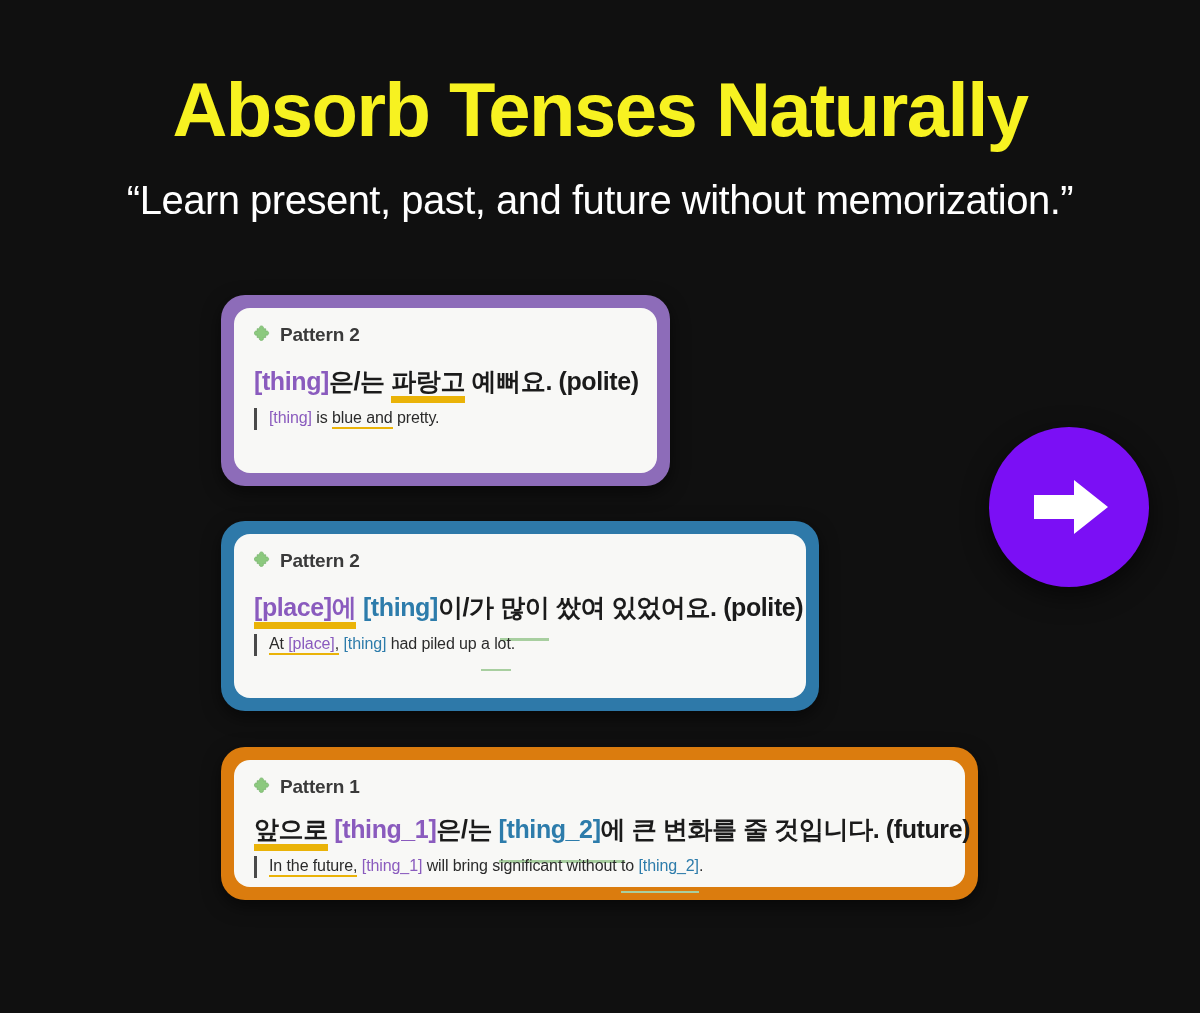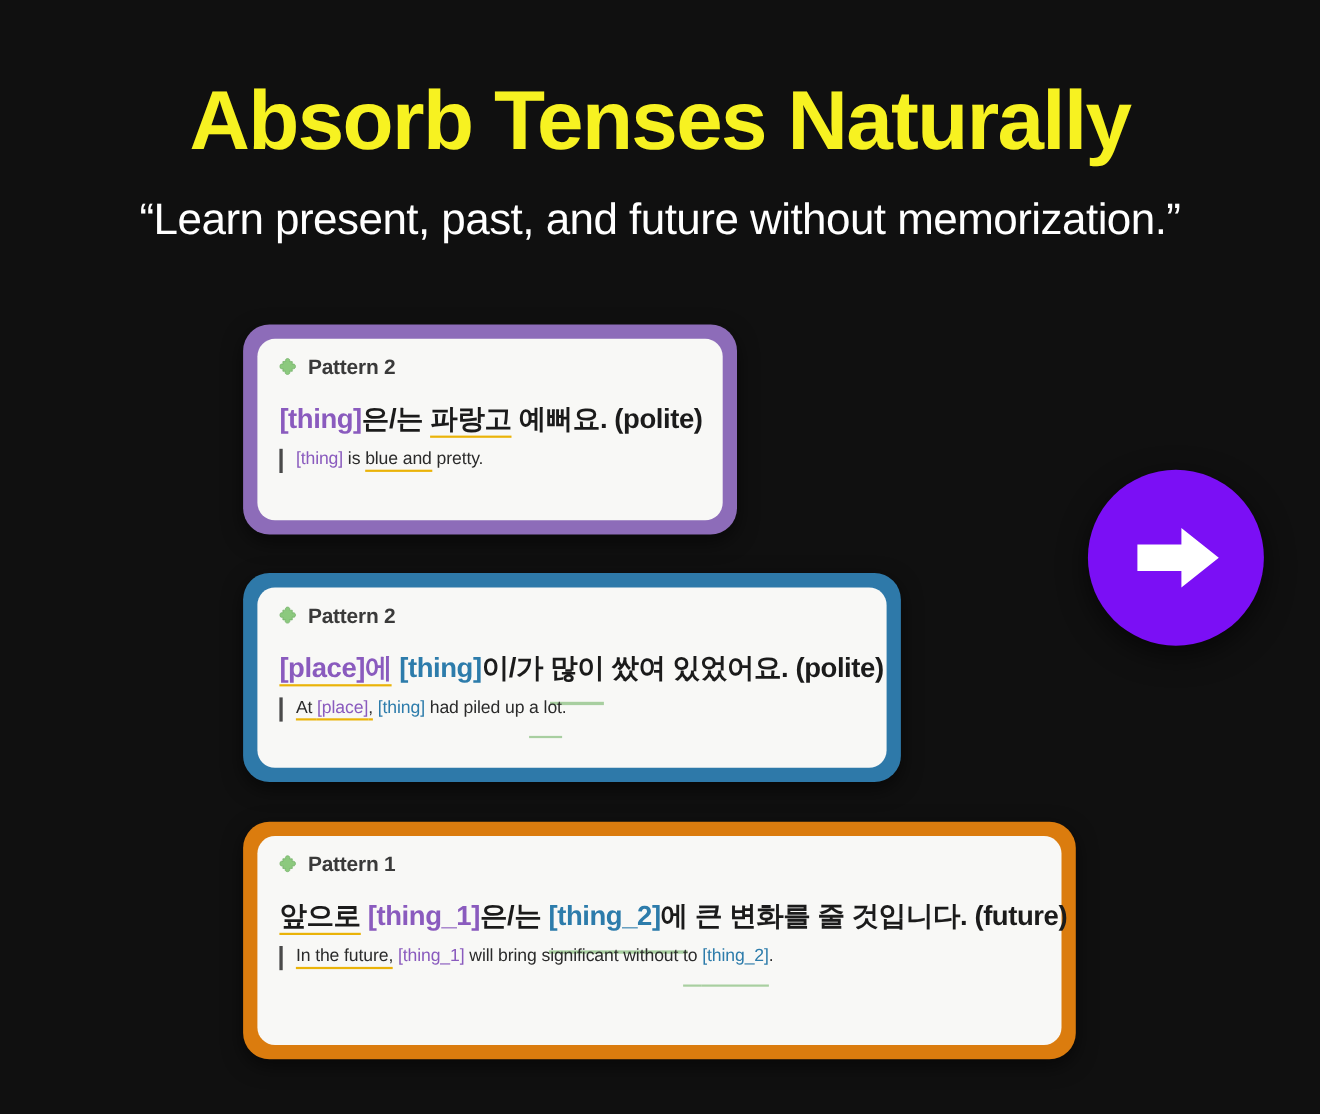--- a/index.html
+++ b/index.html
@@ -112,29 +112,29 @@
     font-weight: 400;
     color: #2B2B2B;
     letter-spacing: -0.1px;
     white-space: nowrap;
     line-height: 1.35;
   }
 
   
   .tok-purple { color: #8A5BBE; }
   .tok-blue   { color: #2D7CAB; }
-  .u-orange   { border-bottom: 2px solid #eab308; padding-bottom: 1px; }
+  .u-orange   { border-bottom: 7px solid #eab308; padding-bottom: 1px; }
   .u-green    { border-bottom: 3px solid #A8CFA0; padding-bottom: 17px; }
   .trans-text .u-orange { border-bottom-width: 2px; }
   .trans-text .u-green  { border-bottom-width: 2px; }
 
   
   #card-1 { left: 221px; top: 295px;  width: 449px; height: 191px; background: #8D6CB9; }
   #card-2 { left: 221px; top: 521px;  width: 598px; height: 190px; background: #2E79A9; }
-  #card-3 { left: 221px; top: 747px;  width: 757px; height: 216px; background: #DB7C0E; }
+  #card-3 { left: 221px; top: 747px;  width: 757px; height: 153px; background: #DB7C0E; }
 
   
   #next-button {
     position: absolute;
     left: 989px;
     top: 427px;
     width: 160px;
     height: 160px;
     border-radius: 50%;
     background: #7B0FF5;

